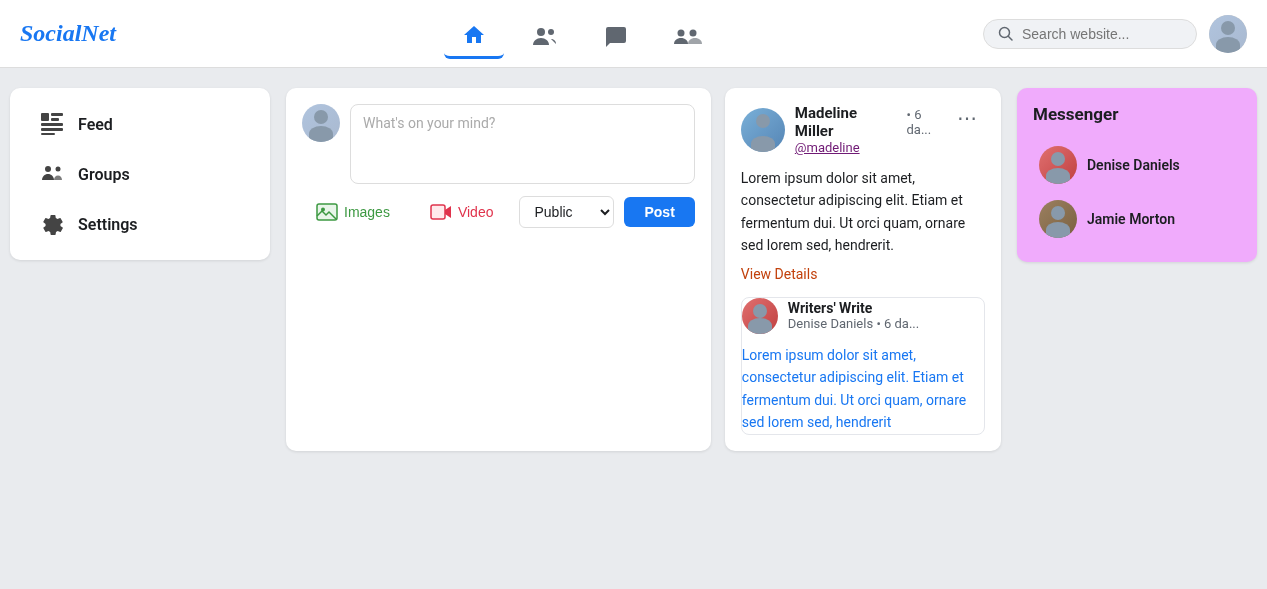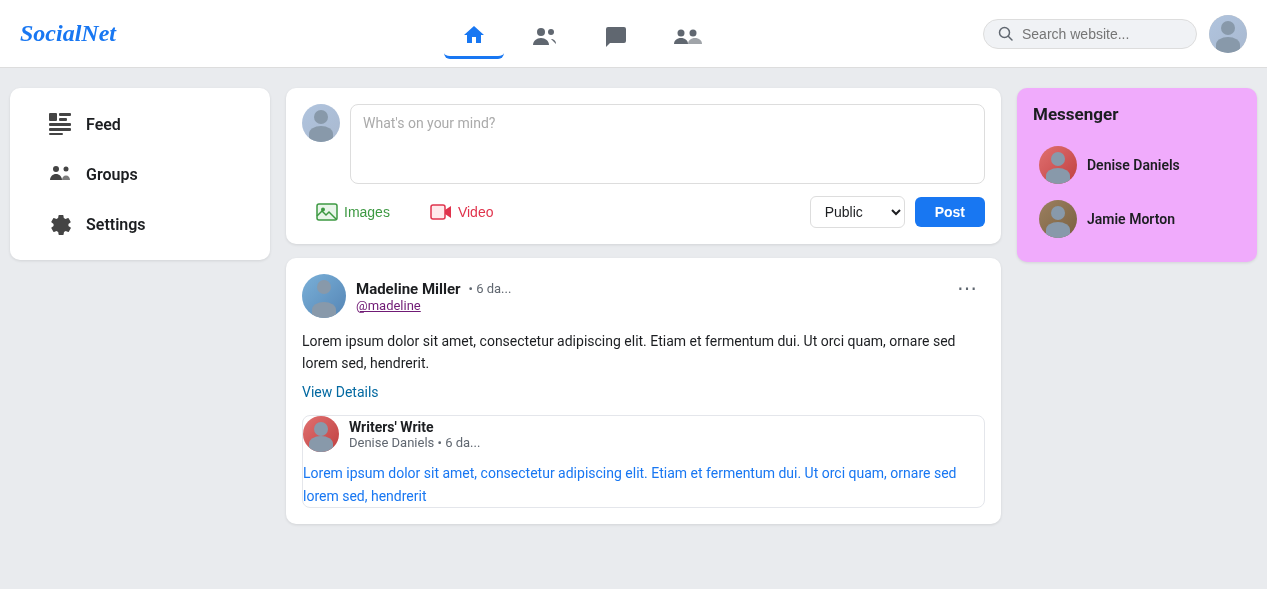--- a/index.html
+++ b/index.html
@@ -111,21 +111,21 @@
     }
 
     
     .sidebar {
       width: 260px;
       flex-shrink: 0;
     }
     .sidebar-card {
       background: #fff;
       border-radius: 10px;
-      padding: 10px 12px;
+      padding: 10px 4px;
       box-shadow: 0 1px 3px rgba(0,0,0,0.1);
     }
     .sidebar-item {
       display: flex;
       align-items: center;
       gap: 14px;
       padding: 12px 20px;
       cursor: pointer;
       border-radius: 6px;
       margin: 2px 6px;
@@ -141,21 +141,21 @@
       display: flex;
       align-items: center;
       justify-content: center;
       color: #444;
     }
 
     
     .main-feed {
       flex: 1;
       display: flex;
-      flex-direction: column;
+      flex-direction: row;
       gap: 14px;
     }
 
     
     .composer-card {
       background: #fff;
       border-radius: 10px;
       padding: 16px;
       box-shadow: 0 1px 3px rgba(0,0,0,0.1);
     }
@@ -284,21 +284,21 @@
       padding: 4px 8px;
       border-radius: 50%;
     }
     .post-body {
       margin-top: 12px;
       font-size: 14px;
       color: #1c1e21;
       line-height: 1.6;
     }
     .post-view-details {
-      color: #0369a1;
+      color: #c2410c;
       font-size: 14px;
       cursor: pointer;
       margin-top: 6px;
       display: inline-block;
     }
 
     
     .nested-post {
       border: 1px solid #e4e6eb;
       border-radius: 8px;

